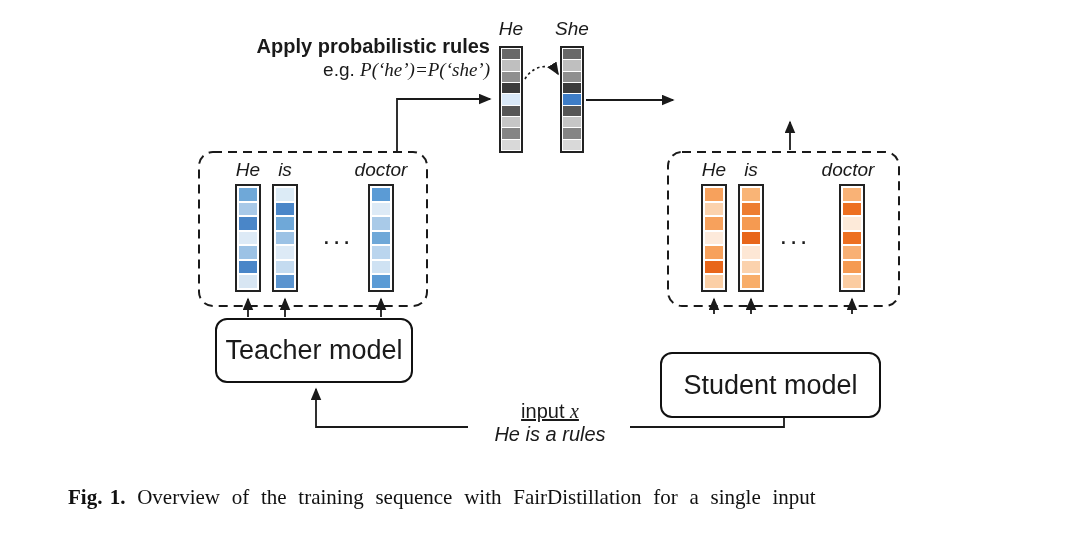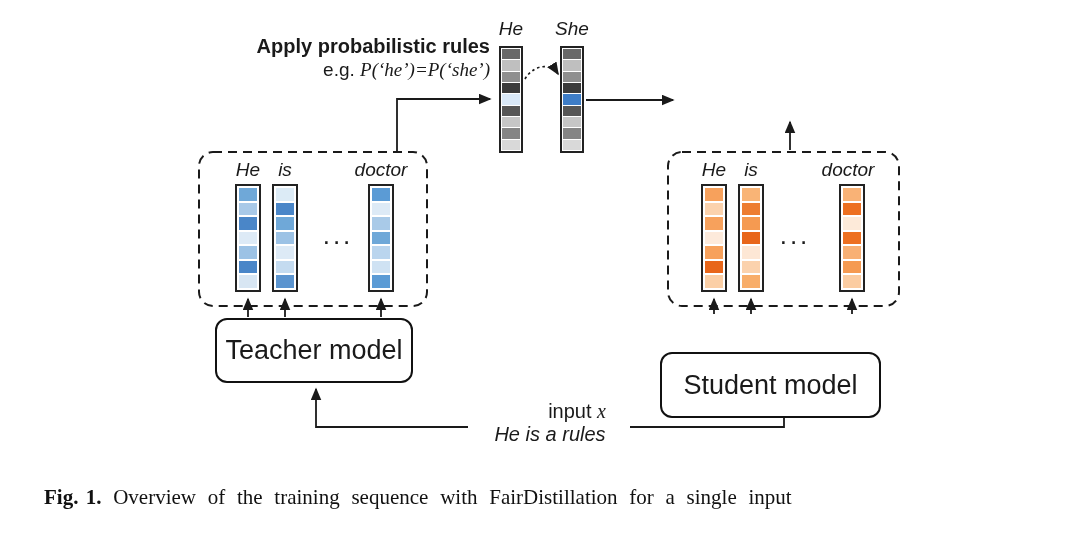--- a/index.html
+++ b/index.html
@@ -21,27 +21,27 @@
   .dots{position:absolute;top:220px;font-size:26px;letter-spacing:3px;text-align:center;color:#1a1a1a;}
   
   .box{position:absolute;box-sizing:border-box;background:#fff;border:2.5px solid #111;
        display:flex;flex-direction:column;align-items:center;justify-content:center;text-align:center;}
   .box.round{border-radius:12px;border-width:2px;}
   .box .l1{font-size:27px;}
   .box .l1.b{font-weight:bold;font-size:22px;}
   .box .l2{font-size:21px;}
   .box .l2.reg{font-size:22px;}
   
-  .input-l1{position:absolute;left:456px;top:400px;width:150px;text-align:right;font-size:20px;}
+  .input-l1{position:absolute;left:475px;top:400px;width:150px;text-align:center;font-size:20px;text-decoration:underline;}
   .input-l2{position:absolute;left:460px;top:423px;width:180px;text-align:center;font-size:20px;font-style:italic;}
   
   .caption{position:absolute;left:44px;top:484px;width:1008px;margin:0;
            font-family:"Liberation Serif","DejaVu Serif",serif;font-size:21px;line-height:27.5px;
            color:#111;word-spacing:6.5px;}
-  .caption b{word-spacing:2px;}
+  .caption b{word-spacing:2px;margin-left:24px;}
 </style>
 </head>
 <body>
 
 <div class="page">
 
   <svg class="wires" viewBox="0 0 1087 480">
     <defs>
       <marker id="ah" viewBox="0 0 12 12" markerWidth="13" markerHeight="13" refX="10.5" refY="5" orient="auto" markerUnits="userSpaceOnUse">
         <path d="M0 0 L12 5 L0 10 Z" fill="#1a1a1a"></path>

